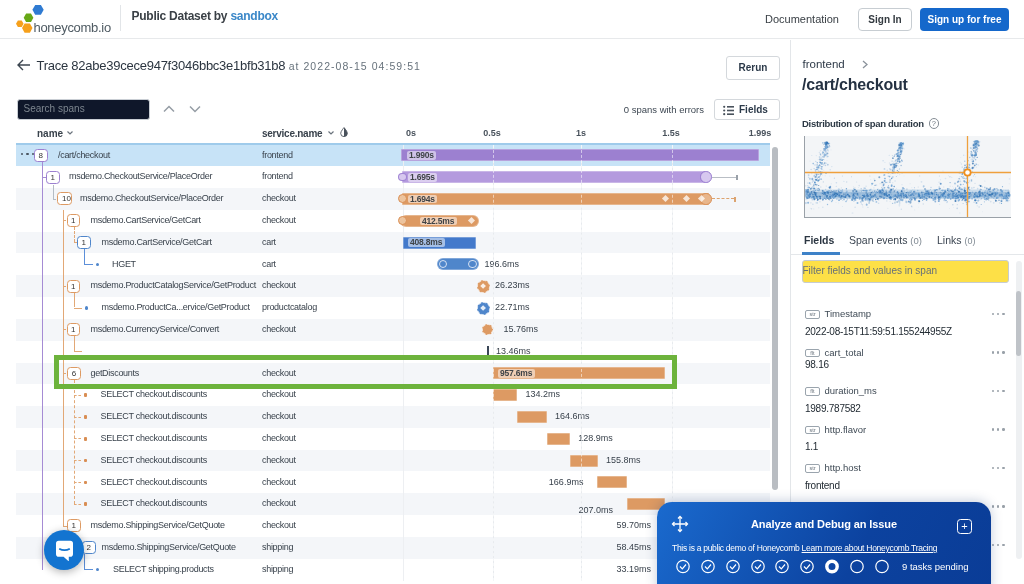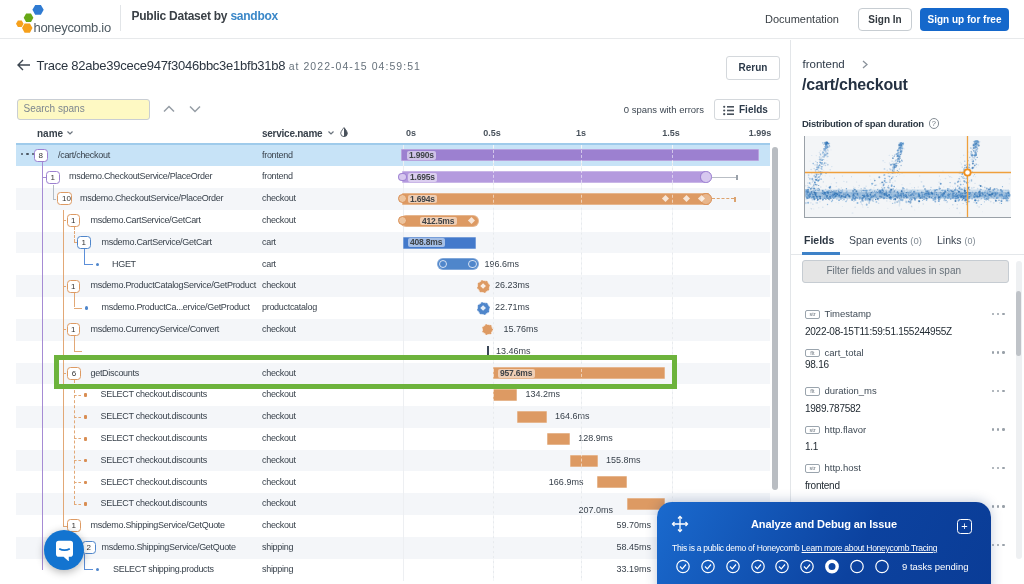--- a/index.html
+++ b/index.html
@@ -26,24 +26,24 @@
 </svg>
 <div class="abs" style="left:119.5px;top:5px;width:1px;height:26px;background:#e2e5e8;"></div>
 <div class="abs" style="left:131.5px;top:8.5px;font-size:12px;font-weight:bold;color:#3a4046;letter-spacing:-0.25px;">Public Dataset by <span style="color:#3a87c8;">sandbox</span></div>
 <div class="abs" style="left:765px;top:13px;font-size:11px;color:#3a4046;">Documentation</div>
 <div class="abs" style="left:858px;top:7.5px;width:54px;height:23.5px;border:1px solid #c7cdd2;border-radius:4px;background:#fff;text-align:center;line-height:22px;font-size:10px;font-weight:bold;color:#333a40;">Sign In</div>
 <div class="abs" style="left:920px;top:7.5px;width:89px;height:23.5px;border-radius:4px;background:#1568cb;text-align:center;line-height:23.5px;font-size:10px;font-weight:bold;color:#fff;">Sign up for free</div>
 
 <svg class="abs" style="left:17px;top:59px;" width="14" height="12" viewBox="0 0 14 12">
       <path d="M13 6 H1.5 M6 1 L1 6 L6 11" stroke="#3c4650" stroke-width="1.4" fill="none"></path>
     </svg>
-<div class="abs" style="left:36.5px;top:58px;font-size:13px;color:#2b3540;letter-spacing:-0.25px;">Trace 82abe39cece947f3046bbc3e1bfb31b8 <span style="font-size:10.5px;color:#67727c;letter-spacing:1.05px;">at 2022-04-15 04:59:51</span></div>
+<div class="abs" style="left:36.5px;top:58px;font-size:13px;color:#2b3540;letter-spacing:-0.25px;">Trace 82abe39cece947f3046bbc3e1bfb31b8 <span style="font-size:10.5px;color:#67727c;letter-spacing:1.05px;">at 2022-08-15 04:59:51</span></div>
 <div class="abs" style="left:726px;top:56px;width:54px;height:24px;border:1px solid #d4d8dc;border-radius:3px;background:#fff;text-align:center;line-height:22px;font-size:10px;font-weight:bold;color:#2c3a4a;">Rerun</div>
 
-<div class="abs" style="left:16.5px;top:99px;width:133.5px;height:20.5px;border:1px solid #c9ced4;border-radius:3px;background:#fef9c3;line-height:18.5px;font-size:10px;color:#7d868f;padding-left:6px;">Search spans</div>
+<div class="abs" style="left:16.5px;top:99px;width:133.5px;height:20.5px;border:1px solid #c9ced4;border-radius:3px;background:#0f172a;line-height:18.5px;font-size:10px;color:#7d868f;padding-left:6px;">Search spans</div>
 <svg class="abs" style="left:162px;top:104px;" width="14" height="10" viewBox="0 0 14 10">
       <path d="M2 7.5 L7 2.5 L12 7.5" stroke="#959da5" stroke-width="1.5" fill="none"></path>
     </svg>
 <svg class="abs" style="left:188px;top:104px;" width="14" height="10" viewBox="0 0 14 10">
       <path d="M2 2.5 L7 7.5 L12 2.5" stroke="#959da5" stroke-width="1.5" fill="none"></path>
     </svg>
 <div class="abs" style="left:544px;top:104px;width:160px;text-align:right;font-size:9.5px;color:#3d4752;">0 spans with errors</div>
 <div class="abs" style="left:714px;top:99px;width:66px;height:21px;border:1px solid #d4d8dc;border-radius:3px;background:#fff;">
   <svg class="abs" style="left:8px;top:5px;" width="11" height="11" viewBox="0 0 11 11">
     <circle cx="1.2" cy="1.8" r="1.1" fill="#49525c"></circle>
@@ -2390,21 +2390,21 @@
   <circle cx="163.5" cy="36.5" r="3.2" fill="#fff" stroke="#ef8f1f" stroke-width="1.8"></circle>
   <line x1="0.5" y1="0" x2="0.5" y2="82" stroke="#9aa1a8" stroke-width="1"></line>
   <line x1="0" y1="81.5" x2="207" y2="81.5" stroke="#9aa1a8" stroke-width="1"></line>
 </svg>
 
 <div class="abs" style="left:791px;top:253.5px;width:233px;height:1px;background:#e4e7ea;"></div>
 <div class="abs" style="left:804px;top:234px;font-size:10.5px;font-weight:bold;color:#2b3642;">Fields</div>
 <div class="abs" style="left:802px;top:252px;width:38px;height:2.5px;background:#3e82c8;"></div>
 <div class="abs" style="left:849px;top:234px;font-size:10.5px;color:#3c4652;">Span events <span style="color:#808a93;font-size:9.5px;">(0)</span></div>
 <div class="abs" style="left:937px;top:234px;font-size:10.5px;color:#3c4652;">Links <span style="color:#808a93;font-size:9px;">(0)</span></div>
-<div class="abs" style="left:801.5px;top:260px;width:207px;height:22.5px;border:1px solid #c6ccd2;border-radius:3px;background:#e5e5e5;line-height:20.5px;font-size:10px;color:#667079;padding-left:24px;">Filter fields and values in span</div>
+<div class="abs" style="left:801.5px;top:260px;width:207px;height:22.5px;border:1px solid #c6ccd2;border-radius:3px;background:#fde047;line-height:20.5px;font-size:10px;color:#667079;padding-left:0;">Filter fields and values in span</div>
 <div class="abs" style="left:805px;top:310.0px;width:15px;height:8.5px;border:1px solid #9aa4ad;border-radius:2px;font-size:5.5px;color:#6a747e;text-align:center;line-height:7px;">str</div>
     <div class="abs" style="left:824.5px;top:308.2px;font-size:9.5px;color:#3f4a55;">Timestamp</div>
     <div class="abs dots3" style="left:991.5px;top:312.7px;"><span></span><span></span><span></span></div>
     <div class="abs" style="left:805px;top:325.8px;font-size:10px;color:#222b33;letter-spacing:-0.25px;">2022-08-15T11:59:51.155244955Z</div>
     <div class="abs" style="left:805px;top:348.55px;width:15px;height:8.5px;border:1px solid #9aa4ad;border-radius:2px;font-size:5.5px;color:#6a747e;text-align:center;line-height:7px;">flt</div>
     <div class="abs" style="left:824.5px;top:346.75px;font-size:9.5px;color:#3f4a55;">cart_total</div>
     <div class="abs dots3" style="left:991.5px;top:351.25px;"><span></span><span></span><span></span></div>
     <div class="abs" style="left:805px;top:359px;font-size:10px;color:#222b33;letter-spacing:-0.25px;">98.16</div>
     <div class="abs" style="left:805px;top:387.09999999999997px;width:15px;height:8.5px;border:1px solid #9aa4ad;border-radius:2px;font-size:5.5px;color:#6a747e;text-align:center;line-height:7px;">flt</div>
     <div class="abs" style="left:824.5px;top:385.29999999999995px;font-size:9.5px;color:#3f4a55;">duration_ms</div>

